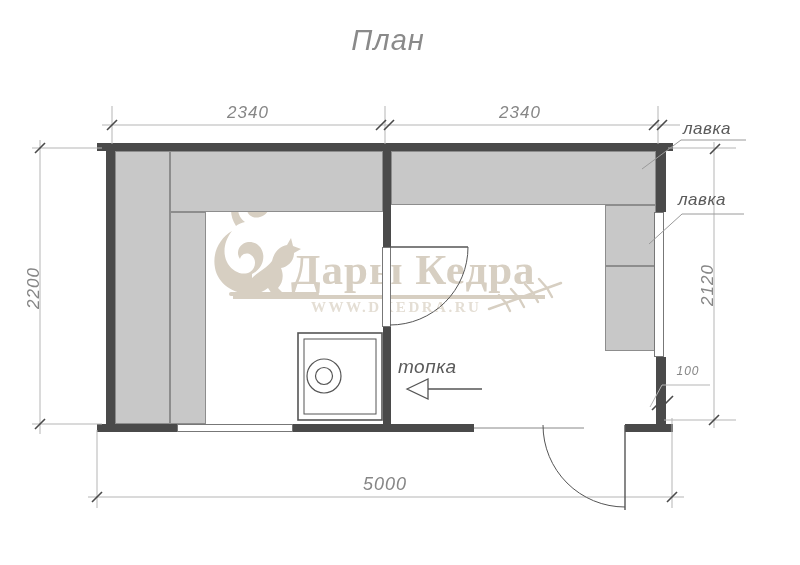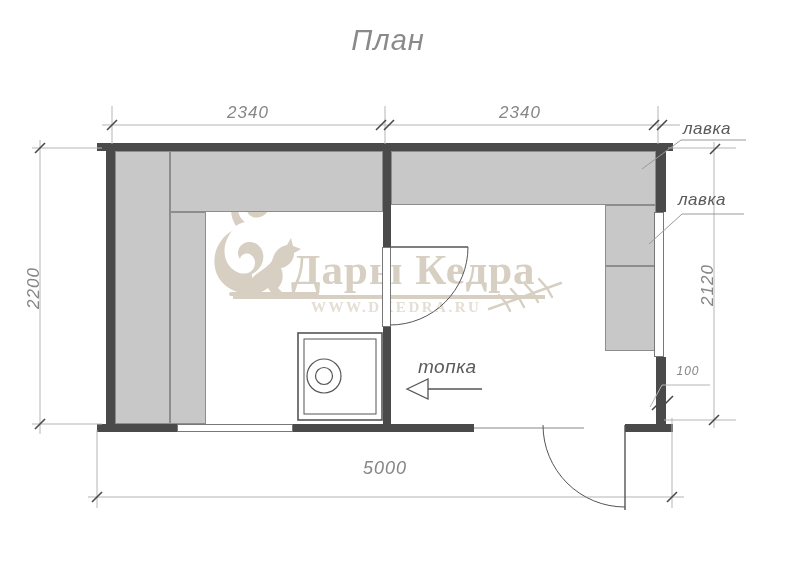--- a/index.html
+++ b/index.html
@@ -169,19 +169,19 @@
       <path d="M407,389 L428,379 L428,399 Z" stroke-width="1.3"></path>
       <line x1="428" y1="389" x2="482" y2="389" stroke-width="1.3"></line>
     </g>
   </svg>
 
   <div class="dimtext" style="left:208px;top:103px;width:80px;">2340</div>
   <div class="dimtext" style="left:480px;top:103px;width:80px;">2340</div>
   <div class="dimtext rot" style="left:3px;top:278px;width:62px;">2200</div>
   <div class="dimtext rot" style="left:677px;top:275px;width:62px;">2120</div>
   <div class="dimtext" style="left:666px;top:364px;width:44px;font-size:12px;">100</div>
-  <div class="dimtext" style="left:345px;top:458px;width:80px;font-size:18px;">5000</div>
+  <div class="dimtext" style="left:345px;top:474px;width:80px;font-size:18px;">5000</div>
 
   <div class="labeltext" style="left:683px;top:117px;">лавка</div>
   <div class="labeltext" style="left:678px;top:188px;">лавка</div>
-  <div class="labeltext" style="left:418px;top:355px;font-size:19px;">топка</div>
+  <div class="labeltext" style="left:398px;top:355px;font-size:19px;">топка</div>
 
 </div>
 
 </body></html>

